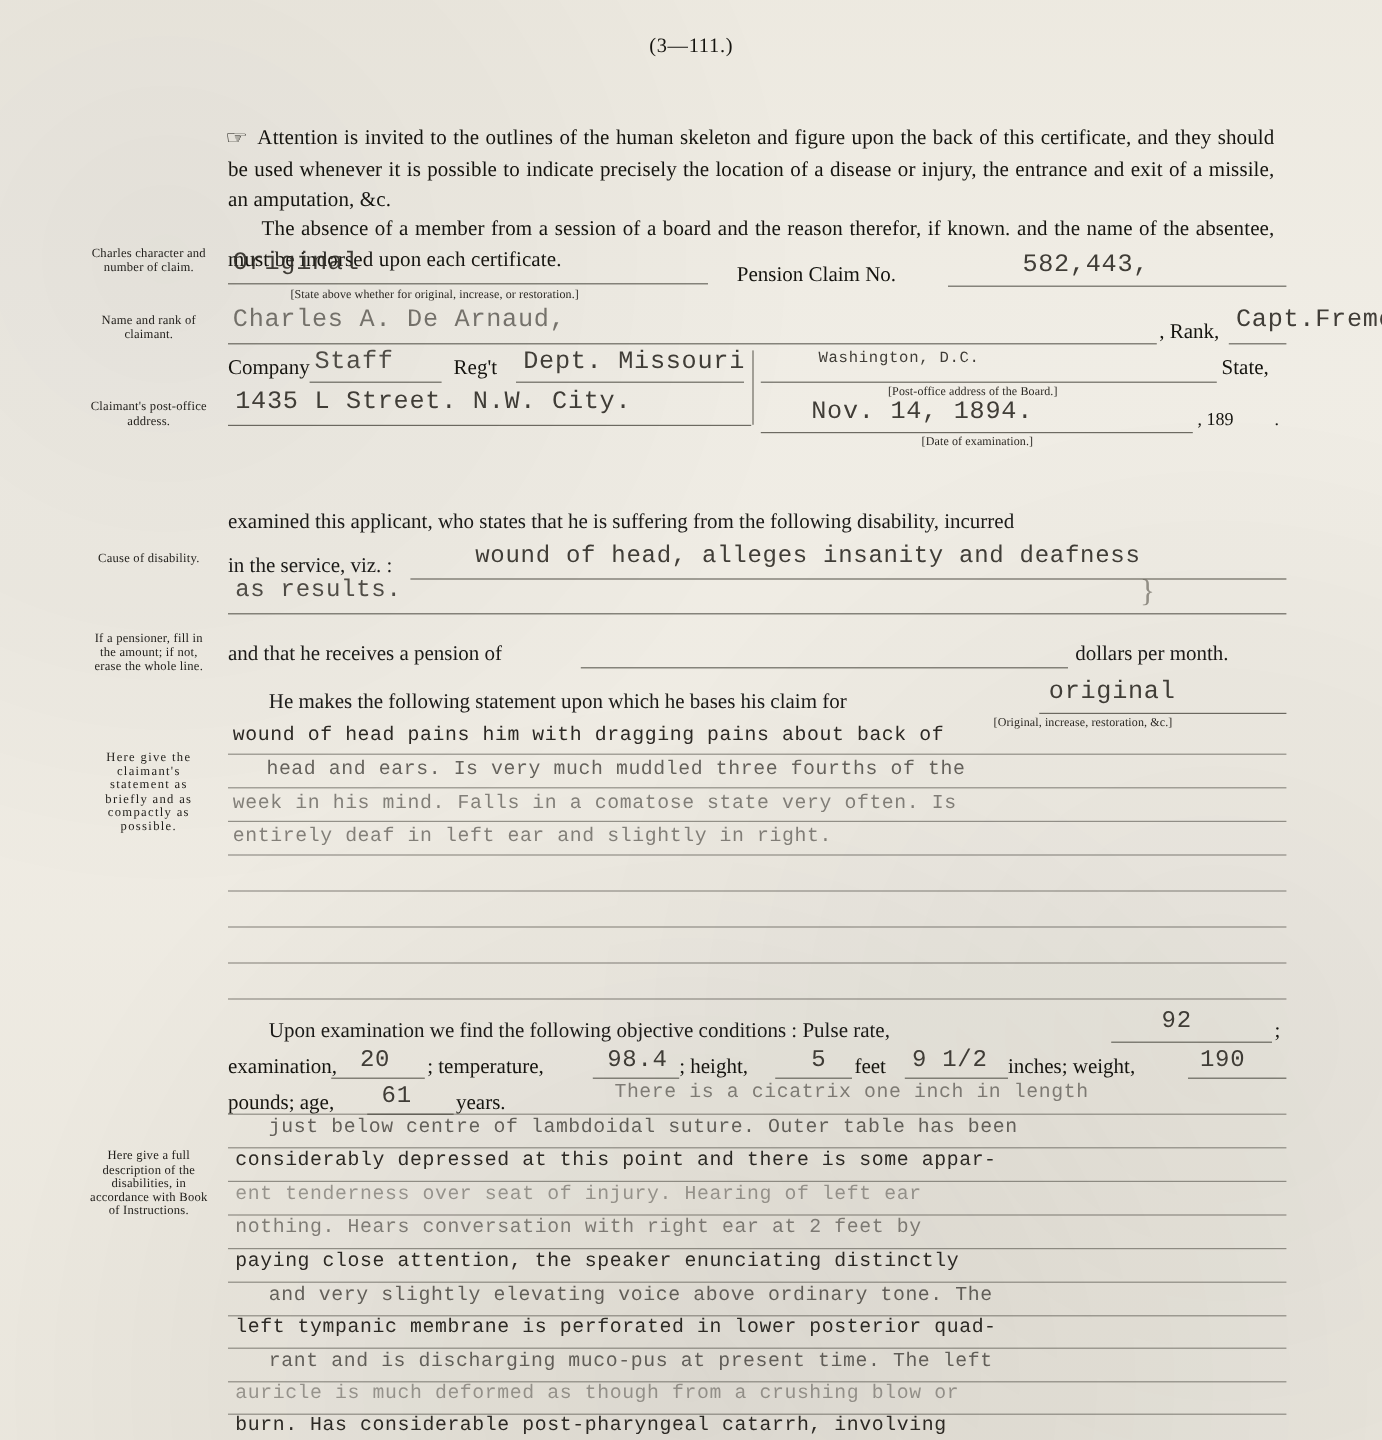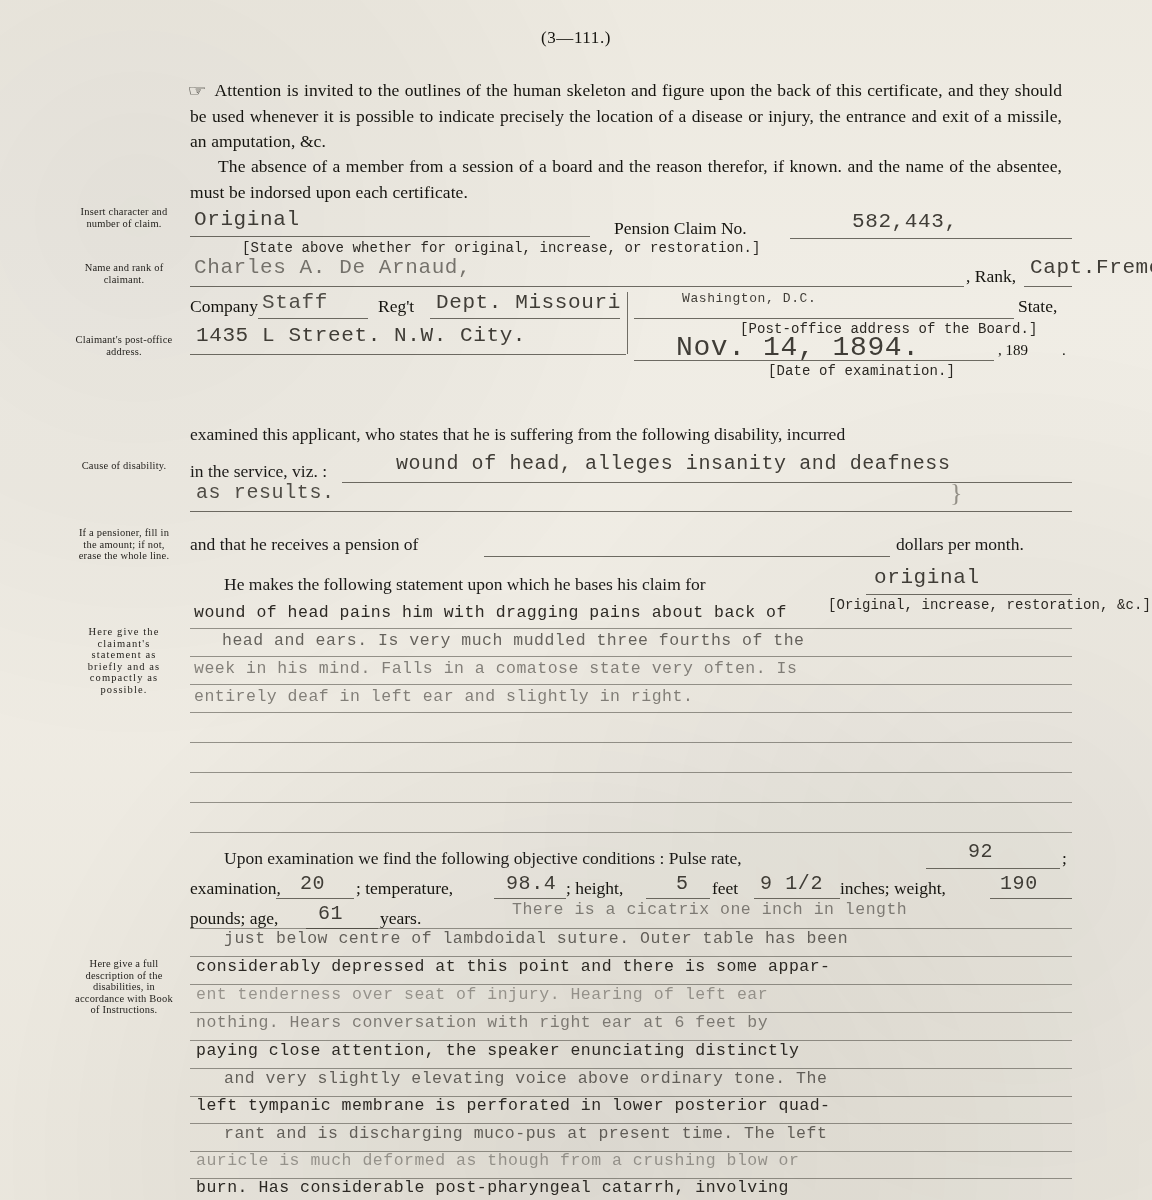--- a/index.html
+++ b/index.html
@@ -47,20 +47,21 @@
     top: 28px;
     text-align: center;
     font-size: 17px;
     letter-spacing: .6px;
   }
   .para {
     position: absolute;
     font-size: 17.5px;
     line-height: 25.5px;
     text-align: justify;
+    margin-top: 24px;
   }
   .p1 { left: 190px; top: 78px; width: 872px; }
   .p2 { left: 190px; top: 154px; width: 872px; }
   .hand-pointer {
     display: inline-block;
     transform: scaleX(1.35);
     margin-right: 10px;
     font-size: 16px;
   }
 
@@ -90,22 +91,22 @@
   .rule {
     position: absolute;
     height: 0;
     border-bottom: 1px solid #3a372f;
     opacity: .72;
   }
   .rule.light { opacity: .5; }
 
   .tiny-note {
     position: absolute;
-    font-size: 14px;
-    font-family: Liberation Mono, monospace;
+    font-size: 10px;
+    font-family: Liberation Serif, serif;
     color: #2b2823;
     letter-spacing: .1px;
     padding-left: 16px;
   }
 
   .lbl {
     position: absolute;
     font-size: 17.5px;
     font-family: "Liberation Serif", serif;
     color: #15140f;
@@ -146,21 +147,21 @@
 
   <div class="form-no printed">(3—111.)</div>
 
   <div class="para printed p1">
     <span class="hand-pointer">☞</span><span>Attention is invited to the outlines of the human skeleton and figure upon the back of this certificate, and they should be used whenever it is possible to indicate precisely the location of a disease or injury, the entrance and exit of a missile, an amputation, &amp;c.</span>
   </div>
   <div class="para printed p2">
     <span style="display:inline-block;width:28px"></span><span>The absence of a member from a session of a board and the reason therefor, if known. and the name of the absentee, must be indorsed upon each certificate.</span>
   </div>
 
-  <div class="margin-label" style="left:72px; top:206px;">Insert character and number of claim.</div>
+  <div class="margin-label" style="left:72px; top:206px;">Charles character and number of claim.</div>
   <div class="margin-label" style="left:72px; top:262px;">Name and rank of claimant.</div>
   <div class="margin-label" style="left:72px; top:334px;">Claimant's post-office address.</div>
   <div class="margin-label" style="left:72px; top:460px;">Cause of disability.</div>
   <div class="margin-label" style="left:72px; top:527px;">If a pensioner, fill in the amount; if not, erase the whole line.</div>
   <div class="margin-label spaced" style="left:72px; top:626px;">Here give the claimant's statement as briefly and as compactly as possible.</div>
   <div class="margin-label" style="left:72px; top:958px;">Here give a full description of the disabilities, in accordance with Book of Instructions.</div>
 
   <div class="typed strong" style="position:absolute; left:194px; top:208px; font-size:21px;">Original</div>
   <div class="rule" style="left:190px; top:236px; width:400px;"></div>
   <div class="tiny-note" style="left:226px; top:240px;">[State above whether for original, increase, or restoration.]</div>
@@ -186,21 +187,21 @@
   <div class="vrule" style="left:627px; top:292px; height:62px;"></div>
 
   <div class="typed strong" style="position:absolute; left:682px; top:291px; font-size:13px;">Washington, D.C.</div>
   <div class="rule" style="left:634px; top:318px; width:380px;"></div>
   <div class="tiny-note" style="left:724px; top:321px;">[Post-office address of the Board.]</div>
   <div class="lbl" style="left:1018px; top:296px;">State,</div>
 
   <div class="typed strong" style="position:absolute; left:196px; top:324px; font-size:21px;">1435 L Street. N.W. City.</div>
   <div class="rule" style="left:190px; top:354px; width:436px;"></div>
 
-  <div class="typed strong" style="position:absolute; left:676px; top:332px; font-size:28px;text-align:right;">Nov. 14, 1894.</div>
+  <div class="typed strong" style="position:absolute; left:676px; top:332px; font-size:21px;text-align:right;">Nov. 14, 1894.</div>
   <div class="rule" style="left:634px; top:360px; width:360px;"></div>
   <div class="tiny-note" style="left:752px; top:363px;">[Date of examination.]</div>
   <div class="lbl" style="left:998px; top:342px; font-size:15px;">, 189</div>
   <div class="lbl" style="left:1062px; top:342px; font-size:15px;">.</div>
 
   <div class="body-line" style="left:190px; top:424px;">examined this applicant, who states that he is suffering from the following disability, incurred</div>
   <div class="body-line" style="left:190px; top:461px;">in the service, viz. :</div>
 
   <div class="typed strong" style="position:absolute; left:396px; top:452px; font-size:20px;">wound of head, alleges insanity and deafness</div>
   <div class="rule" style="left:342px; top:482px; width:730px;"></div>
@@ -265,21 +266,21 @@
 
   <div class="stmt mid" style="left:196px; top:929px;">just below centre of lambdoidal suture.  Outer table has been</div>
   <div class="rule light" style="left:190px; top:956px; width:882px;"></div>
 
   <div class="stmt" style="left:196px; top:957px;">considerably depressed at this point and there is some appar-</div>
   <div class="rule light" style="left:190px; top:984px; width:882px;"></div>
 
   <div class="stmt dimmer" style="left:196px; top:985px;">ent tenderness over seat of injury.   Hearing of left ear</div>
   <div class="rule light" style="left:190px; top:1012px; width:882px;"></div>
 
-  <div class="stmt dim" style="left:196px; top:1013px;">nothing.   Hears conversation with right ear at 6 feet by</div>
+  <div class="stmt dim" style="left:196px; top:1013px;">nothing.   Hears conversation with right ear at 2 feet by</div>
   <div class="rule light" style="left:190px; top:1040px; width:882px;"></div>
 
   <div class="stmt" style="left:196px; top:1041px;">paying close attention, the speaker enunciating distinctly</div>
   <div class="rule light" style="left:190px; top:1068px; width:882px;"></div>
 
   <div class="stmt mid" style="left:196px; top:1069px;">and very slightly elevating voice above ordinary tone.  The</div>
   <div class="rule light" style="left:190px; top:1096px; width:882px;"></div>
 
   <div class="stmt" style="left:196px; top:1096px;">left tympanic membrane is perforated in lower posterior quad-</div>
   <div class="rule light" style="left:190px; top:1123px; width:882px;"></div>

